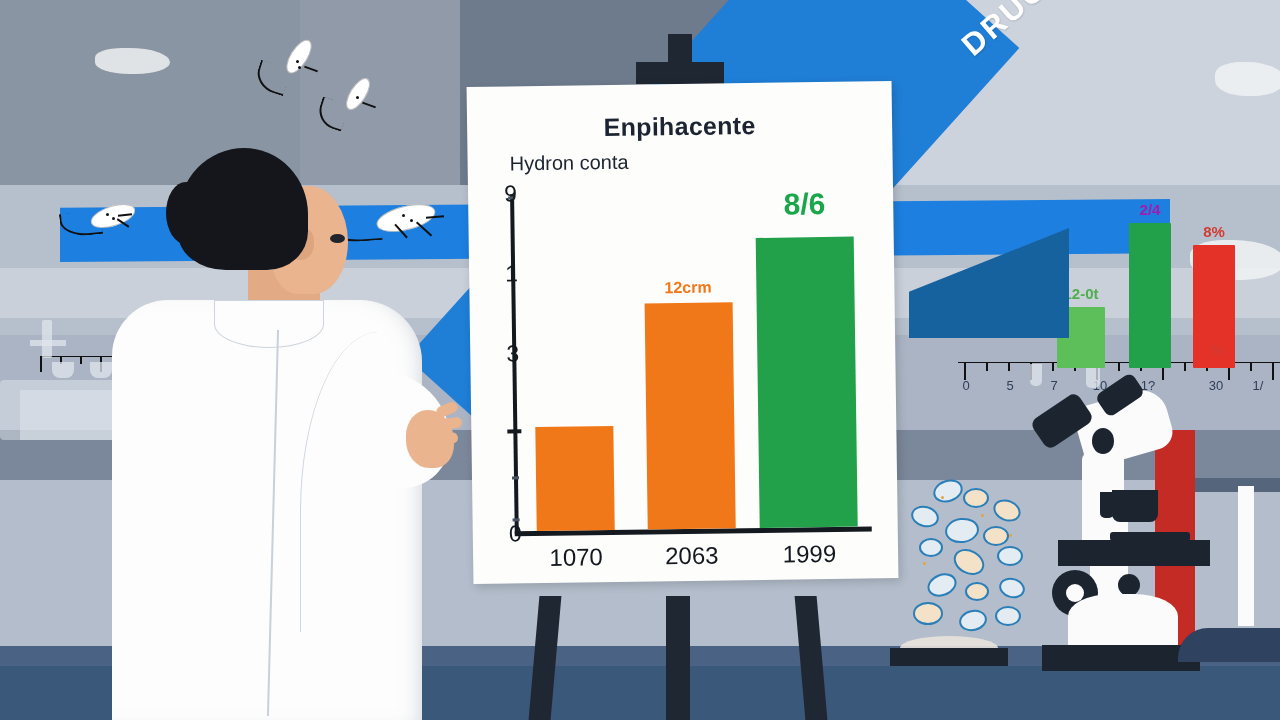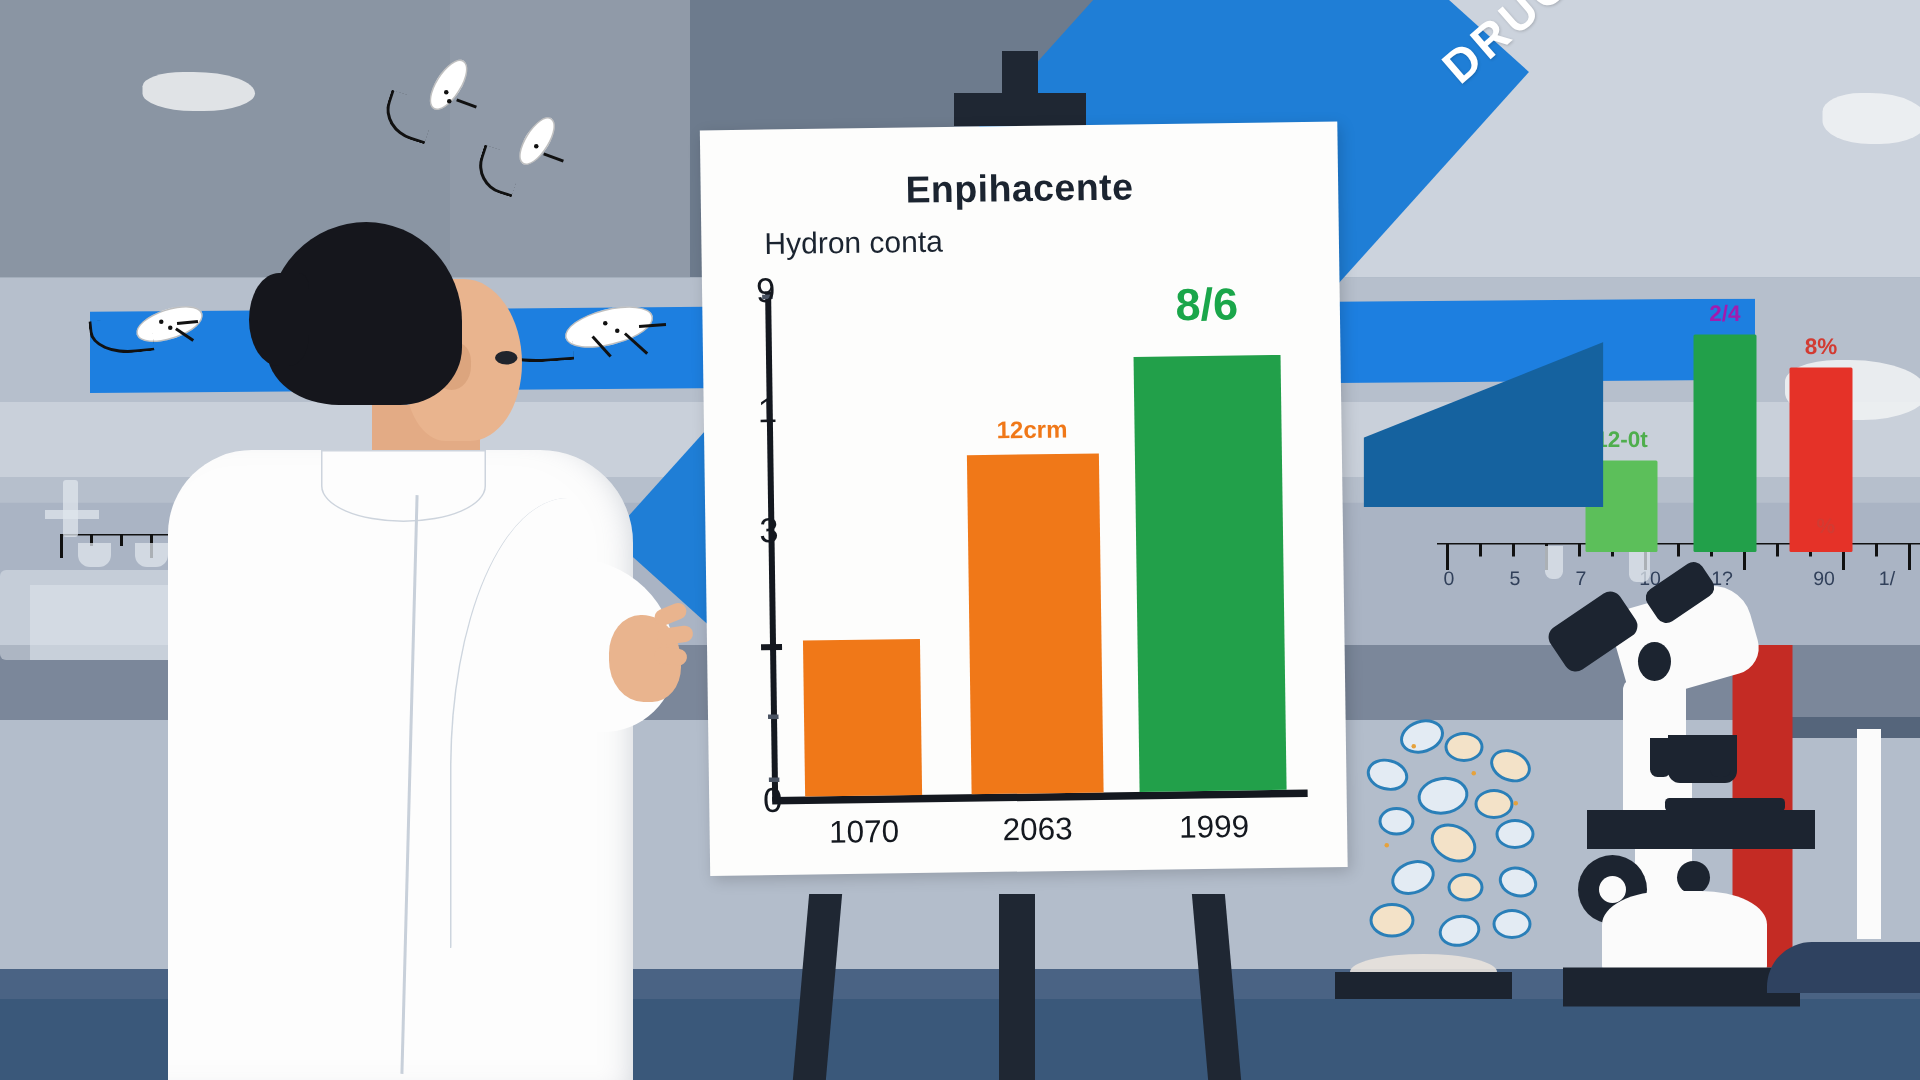--- a/index.html
+++ b/index.html
@@ -118,21 +118,21 @@
     position:absolute;right:100%;margin-right:6px;
     font-size:23px;color:#14181f;transform:translateY(-52%);
   }
   .bar{position:absolute;bottom:0;}
   .bar-lbl{
     position:absolute;font-size:16px;font-weight:bold;
     transform:translateX(-50%);white-space:nowrap;
   }
   .bar-lbl.big{font-size:30px;}
   .xlabel{
-    position:absolute;top:458px;font-size:21px;color:#14181f;
+    position:absolute;top:458px;font-size:24px;color:#14181f;
     transform:translateX(-50%);
   }
 
   
   .sci-hair{
     position:absolute;left:178px;top:148px;width:130px;height:122px;
     background:#15161c;border-radius:58% 56% 36% 42%/64% 62% 36% 34%;
   }
   .sci-hair:after{
     content:"";position:absolute;left:-12px;top:34px;width:40px;height:62px;
@@ -313,21 +313,21 @@
     <div class="tk" style="left:226px;height:9px;"></div>
     <div class="tk" style="left:248px;height:9px;"></div>
     <div class="tk" style="left:270px;height:18px;"></div>
     <div class="tk" style="left:292px;height:9px;"></div>
     <div class="tk" style="left:314px;height:18px;"></div>
     <div class="lbl big" style="left:8px;">0</div>
     <div class="lbl big" style="left:52px;">5</div>
     <div class="lbl big" style="left:96px;">7</div>
     <div class="lbl big" style="left:142px;">10</div>
     <div class="lbl big" style="left:190px;">1?</div>
-    <div class="lbl big" style="left:258px;">90</div>
+    <div class="lbl big" style="left:258px;">30</div>
     <div class="lbl big" style="left:300px;">1/</div>
   </div>
   <div class="glass" style="left:1030px;top:364px;width:12px;height:22px;border-radius:0 0 5px 5px;"></div>
   <div class="glass" style="left:1086px;top:364px;width:14px;height:24px;border-radius:0 0 5px 5px;"></div>
 
   <div class="mini">
     <div class="mbar" id="mb0" style="left: 12px; width: 48px; height: 60.9px; background: rgb(92, 191, 90); bottom: 0px;"></div>
     <div class="mbar" id="mb1" style="left: 84px; width: 42px; height: 145px; background: rgb(34, 160, 74); bottom: 0px;"></div>
     <div class="mbar" id="mb2" style="left: 148px; width: 42px; height: 123.25px; background: rgb(229, 50, 40); bottom: 0px;"></div>
     <div class="mlbl" id="ml0" style="left: 36px; bottom: 65.9px; color: rgb(79, 174, 77);">12-0t</div>

